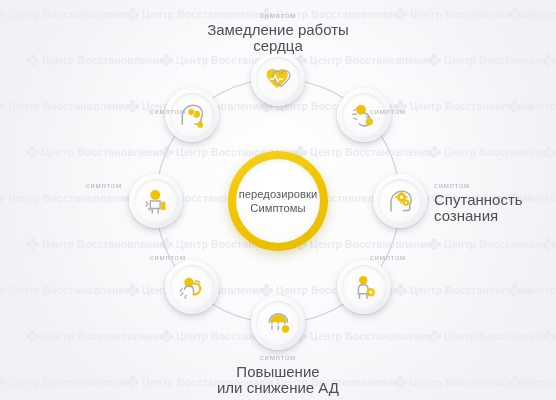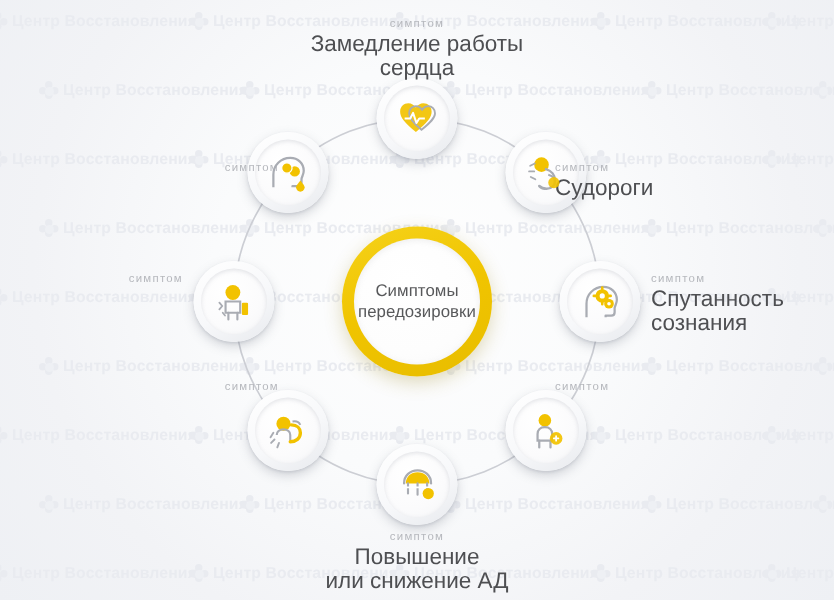--- a/index.html
+++ b/index.html
@@ -566,22 +566,22 @@
       <circle cx="278" cy="323" r="3.4"></circle>
       <circle cx="191.7" cy="287.3" r="3.4"></circle>
       <circle cx="156" cy="201" r="3.4"></circle>
       <circle cx="191.7" cy="114.7" r="3.4"></circle>
     </g>
   </svg>
 
   <div id="center">
     <div id="center-inner">
       <div id="center-text">
+        <div>передозировки</div>
         <div>Симптомы</div>
-        <div>передозировки</div>
       </div>
     </div>
   </div>
 
   <div id="nodes">
       <div class="node" style="left: 251px; top: 52px;">
         <span style="display: flex;">
           <svg viewBox="0 0 40 40" xmlns="http://www.w3.org/2000/svg">
         <path d="M19 32 C9 24 5 19 5 14 C5 9.5 8.4 6.5 12.3 6.5 C15 6.5 17.4 8 19 10.3 C20.6 8 23 6.5 25.7 6.5 C29.6 6.5 33 9.5 33 14 C33 19 29 24 19 32 Z" fill="#f2c200" opacity="0.92"></path>
         <path d="M24 30 C16 23.5 13 19.5 13 15.3 C13 11.6 15.7 9 19 9 C21.2 9 23.2 10.2 24.5 12.1 C25.8 10.2 27.8 9 30 9 C33.3 9 36 11.6 36 15.3 C36 19.5 32 23.5 24 30 Z" fill="none" stroke="#a9acb3" stroke-width="1.7"></path>
@@ -671,21 +671,20 @@
       </div>
     </div>
   <div id="labels">
       <div class="label ta-c" style="width: 190px; top: 10px; left: 183px;">
         <div class="lab-kicker">симптом</div>
         <div class="lab-title">Замедление работы
 сердца</div>
       </div>
       <div class="label ta-l" style="width: 120px; top: 106px; left: 370px;">
         <div class="lab-kicker">симптом</div>
-        <div class="lab-title">Судороги</div>
       </div>
       <div class="label ta-l" style="width: 118px; top: 180px; left: 434px;">
         <div class="lab-kicker">симптом</div>
         <div class="lab-title">Спутанность
 сознания</div>
       </div>
       <div class="label ta-l" style="width: 120px; top: 252px; left: 370px;">
         <div class="lab-kicker">симптом</div>
       </div>
       <div class="label ta-c" style="width: 190px; top: 352px; left: 183px;">

